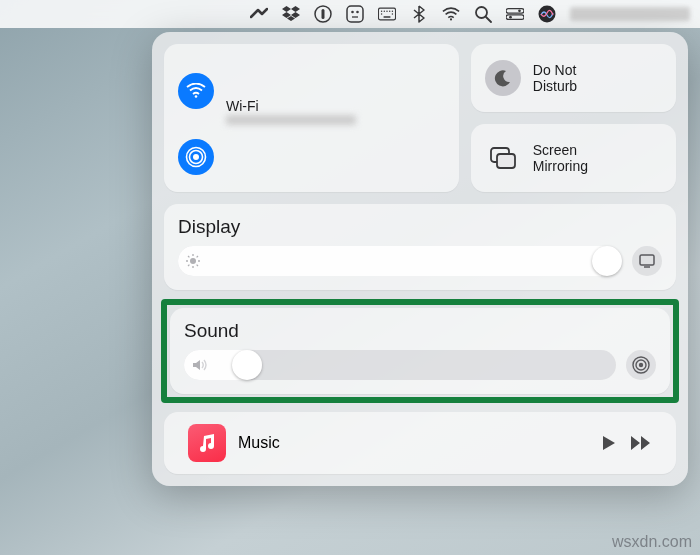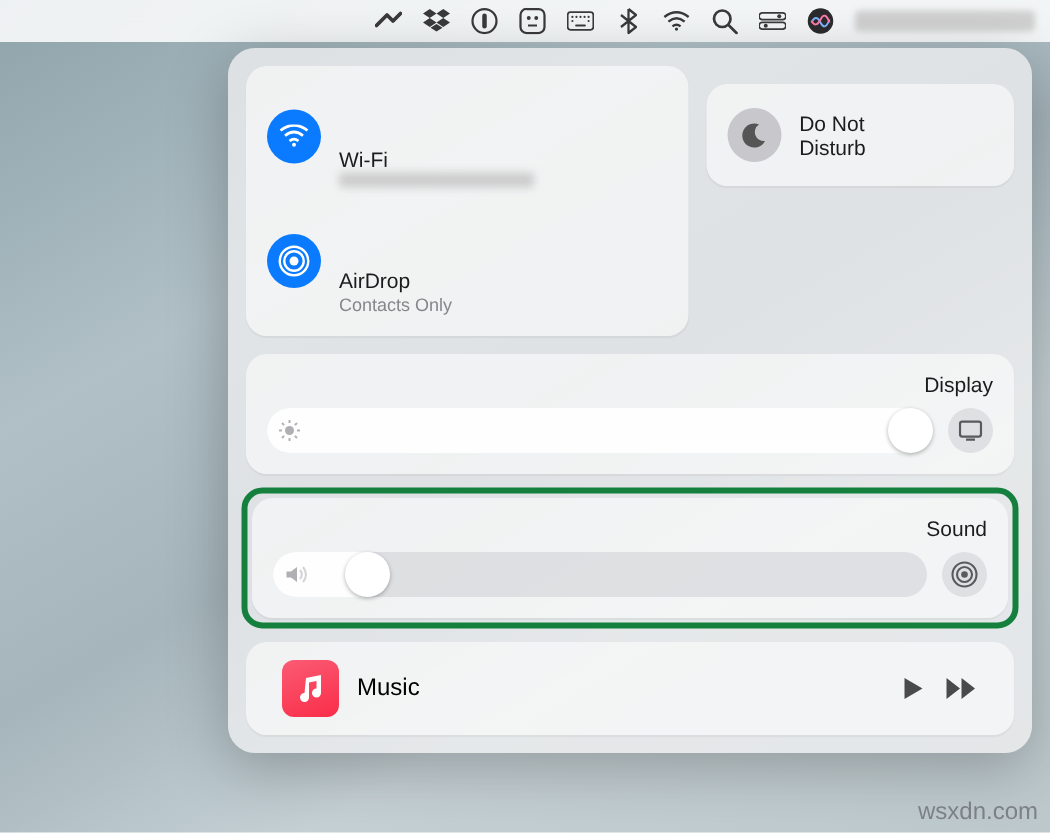--- a/index.html
+++ b/index.html
@@ -56,25 +56,25 @@
     font-size: 18px;
   }
   .cicon.blue { background:#0a7aff; color:#fff; }
   .cicon.grey { background:#c7c7cc; color:#555; }
   .conn-item .txt { display:flex; flex-direction:column; line-height:1.2;margin-top:40px; }
   .conn-item .lab { font-size:14px; font-weight:500; color:#1c1c1e; }
   .conn-item .sub { font-size:12px; color: rgba(60,60,67,.6); }
   .conn-item .sub.blur { filter: blur(3px); background:#ccc; width:130px; height:10px; border-radius:2px;}
 
   .side { flex:1; display:flex; flex-direction:column; gap:12px; }
-  .tile { display:flex; align-items:center; gap:12px; height:68px; padding:10px 14px;margin-top:12px;}
+  .tile { display:flex; align-items:center; gap:12px; height:68px; padding:10px 14px;}
   .conn-item .lab, .tile .lab { font-size:14px; font-weight:500; color:#1c1c1e; white-space:pre-line; }
 
   .slider-panel { padding:12px 14px 14px; }
-  .slider-panel .lab { font-size:14px; font-weight:500; color:#1c1c1e; margin-bottom:8px; display:block;text-align:right;}
+  .slider-panel .lab { font-size:19px; font-weight:500; color:#1c1c1e; margin-bottom:8px; display:block;}
   .slider-row { display:flex; align-items:center; gap:10px; }
   .slider-track {
     flex:1;
     height: 30px;
     background: rgba(120,120,128,.16);
     border-radius: 15px;
     position: relative;
   }
   .slider-fill {
     position:absolute; top:0; left:0; bottom:0;
@@ -87,22 +87,22 @@
     box-shadow: 0 1px 3px rgba(0,0,0,.3);
   }
   .slider-left-icon { position:absolute; left:8px; top:50%; transform:translateY(-50%); color:#b0b0b4; }
   .round-btn {
     width:30px; height:30px; border-radius:50%;
     background: rgba(120,120,128,.16);
     display:flex; align-items:center; justify-content:center;
     color:#5a5a5e;
   }
   .highlight-box {
-    border: 4px solid #15803d;
-    border-radius: 14px;
+    border: 6px solid #15803d;
+    border-radius: 4px;
     margin: -3px;
     padding: 3px;
   }
   .music-panel { display:flex; align-items:center; gap:12px; padding:12px 24px; }
   .music-art {
     width:38px; height:38px; border-radius:8px;
     background: linear-gradient(160deg,#fb5b74,#fa2d48);
     display:flex; align-items:center; justify-content:center;
     color:#fff; font-size:20px;
   }
@@ -210,36 +210,42 @@
         </div>
       </div>
       <div class="conn-item">
         <div class="cicon blue">
           <svg width="22" height="22" viewBox="0 0 22 22">
               <circle cx="11" cy="11" r="3" fill="#fff"></circle>
               <circle cx="11" cy="11" r="6.5" fill="none" stroke="#fff" stroke-width="1.6"></circle>
               <circle cx="11" cy="11" r="9.5" fill="none" stroke="#fff" stroke-width="1.6"></circle>
             </svg>
         </div>
-        <div class="txt">
-          <span class="lab">AirDrop</span>
-          <span class="sub">Contacts Only</span>
-        </div>
       </div>
     </div>
 
     <div class="side">
       <div class="panel tile">
         <div class="cicon grey">
           <svg width="18" height="18" viewBox="0 0 18 18">
               <path d="M12 2 A8 8 0 1 0 16 13 A6 6 0 0 1 12 2 Z" fill="#555"></path>
             </svg>
         </div>
         <span class="lab">Do Not
 Disturb</span>
+      </div>
+      <div class="panel tile">
+        <div style="width:36px;display:flex;align-items:center;justify-content:center;">
+          <svg width="26" height="22" viewBox="0 0 26 22">
+              <rect x="1" y="1" width="18" height="14" rx="3" fill="none" stroke="#3a3a3c" stroke-width="1.8"></rect>
+              <rect x="7" y="7" width="18" height="14" rx="3" fill="#e8e8ea" stroke="#3a3a3c" stroke-width="1.8"></rect>
+            </svg>
+        </div>
+        <span class="lab">Screen
+Mirroring</span>
       </div>
     </div>
   </div>
 
   <div class="panel slider-panel">
     <span class="lab">Display</span>
     <div class="slider-row">
       <div class="slider-track">
         <div class="slider-fill" id="display-fill" style="width: 100%;"></div>
         <span class="slider-left-icon">

